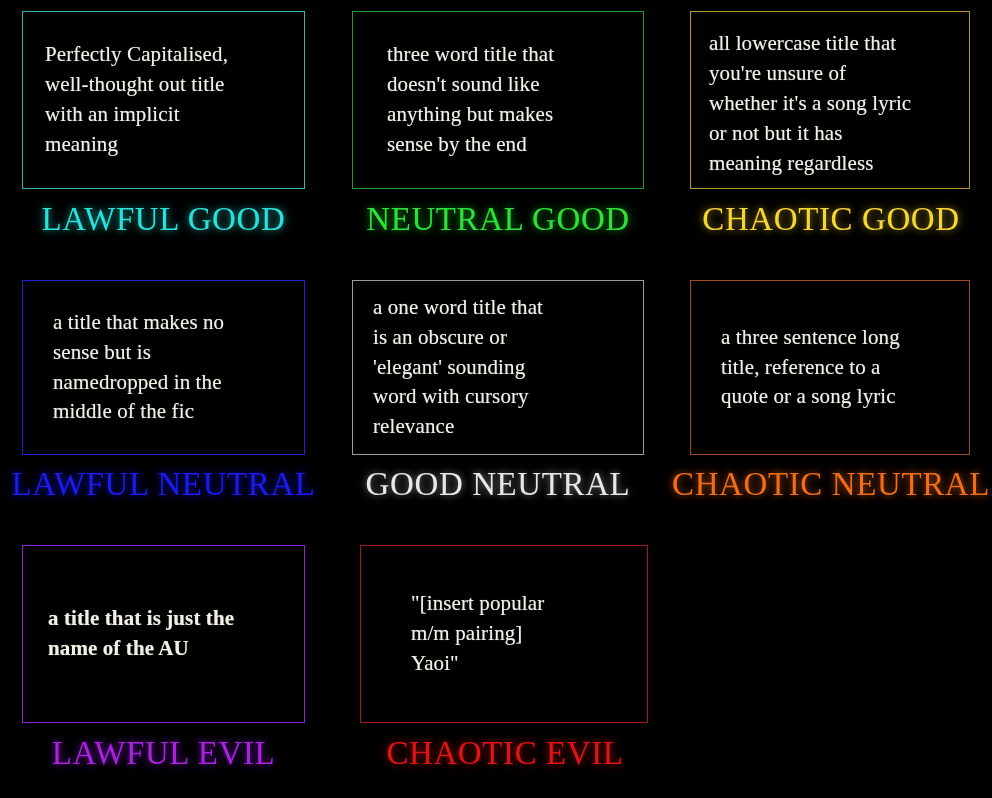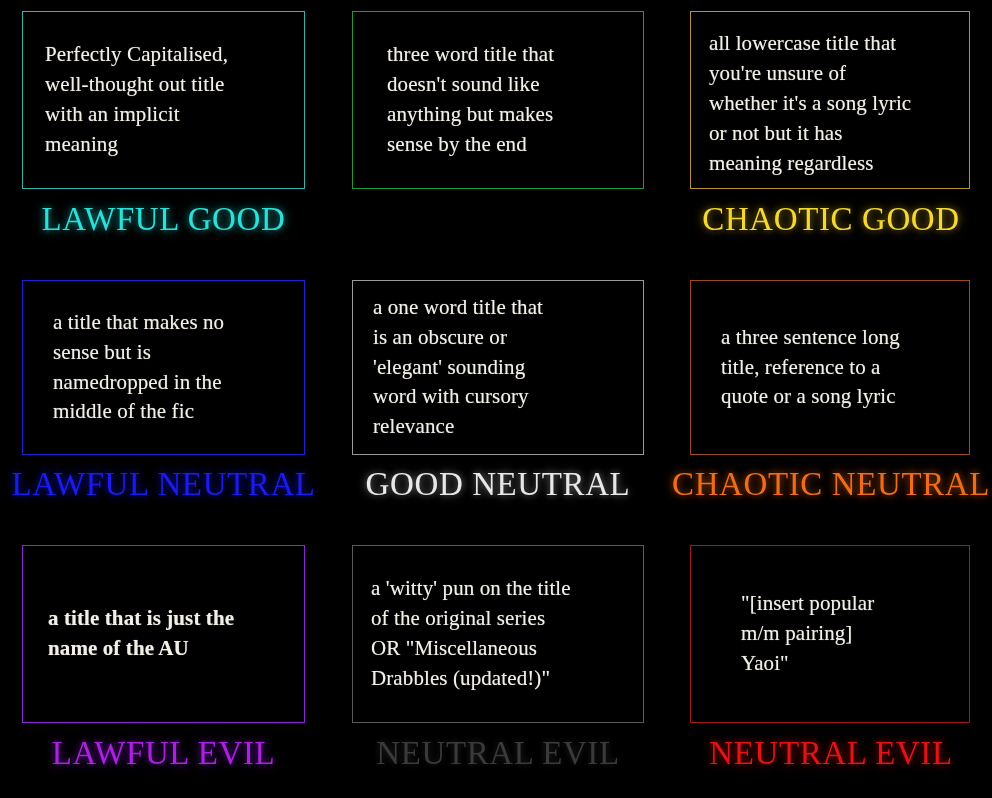--- a/index.html
+++ b/index.html
@@ -108,20 +108,21 @@
     <div class="label" style="color: rgb(42, 224, 216); text-shadow: rgb(18, 112, 108) 0px 0px 6px, rgb(18, 112, 108) 0px 0px 12px;">LAWFUL GOOD</div>
   </div>
 
   <div class="cell r1 c2 pad-b">
     <div class="panel" style="border-color: rgb(31, 154, 46);">
       <div class="panel-text">three word title that
 doesn't sound like
 anything but makes
 sense by the end</div>
     </div>
+    <div class="label" style="color: rgb(46, 224, 58); text-shadow: rgb(13, 106, 20) 0px 0px 6px, rgb(13, 106, 20) 0px 0px 12px;">NEUTRAL GOOD</div>
   </div>
 
   <div class="cell r1 c3 pad-c">
     <div class="panel" style="border-color: rgb(184, 149, 44);">
       <div class="panel-text">all lowercase title that
 you're unsure of
 whether it's a song lyric
 or not but it has
 meaning regardless</div>
     </div>
@@ -159,32 +160,23 @@
   </div>
 
   <div class="cell r3 c1 pad-g">
     <div class="panel" style="border-color: rgb(143, 35, 216); font-weight: bold;">
       <div class="panel-text">a title that is just the
 name of the AU</div>
     </div>
     <div class="label" style="color: rgb(170, 34, 221); text-shadow: rgb(77, 15, 119) 0px 0px 6px, rgb(77, 15, 119) 0px 0px 12px;">LAWFUL EVIL</div>
   </div>
 
-  <div class="cell r3 c2 pad-h">
-    <div class="panel" style="border-color: rgb(90, 90, 90);">
-      <div class="panel-text">a 'witty' pun on the title
-of the original series
-OR "Miscellaneous
-Drabbles (updated!)"</div>
-    </div>
-    <div class="label" style="color: rgb(58, 58, 58); text-shadow: rgb(26, 26, 26) 0px 0px 6px, rgb(26, 26, 26) 0px 0px 12px;">NEUTRAL EVIL</div>
-  </div>
 
   <div class="cell r3 c3 pad-i">
     <div class="panel" style="border-color: rgb(165, 23, 23);">
       <div class="panel-text">"[insert popular
 m/m pairing]
 Yaoi"</div>
     </div>
-    <div class="label" style="color: rgb(224, 20, 20); text-shadow: rgb(110, 7, 7) 0px 0px 6px, rgb(110, 7, 7) 0px 0px 12px;">NEUTRAL EVIL</div>
+    <div class="label" style="color: rgb(224, 20, 20); text-shadow: rgb(110, 7, 7) 0px 0px 6px, rgb(110, 7, 7) 0px 0px 12px;">CHAOTIC EVIL</div>
   </div>
 
 </div>
 
 </body></html>

